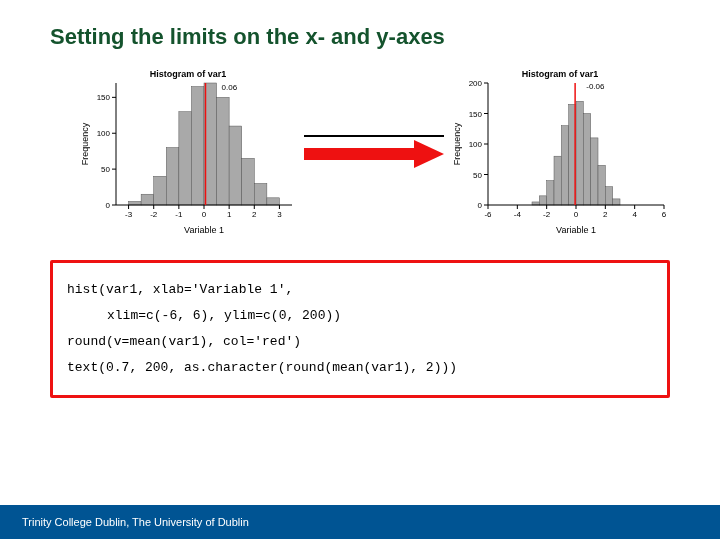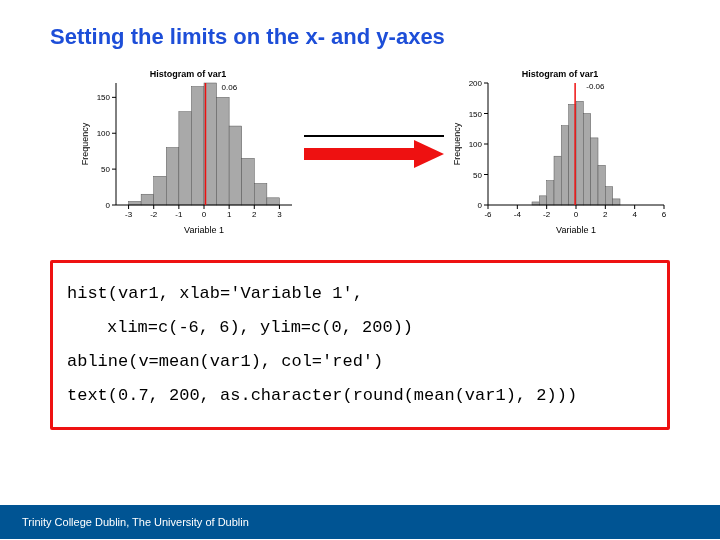--- a/index.html
+++ b/index.html
@@ -1,22 +1,22 @@
 <!DOCTYPE html>
 <html><head>
 <meta charset="utf-8">
 <style>
   * { box-sizing: border-box; margin: 0; padding: 0; }
   body { width: 720px; height: 540px; font-family: Arial, sans-serif; background: #fff; position: relative; }
   .slide { width: 720px; height: 540px; position: relative; padding: 24px 50px 0 50px; }
-  .title { font-size: 22px; font-weight: bold; color: #1d4ed8; margin-bottom: 12px; }
+  .title { font-size: 22px; font-weight: bold; color: #14532d; margin-bottom: 12px; }
   .charts-row { display: flex; align-items: center; justify-content: flex-end; height: 180px; }
   .chart-svg { display: block; }
   .arrow-wrap { flex: 0 0 auto; padding: 0 6px; }
-  .code-box { margin-top: 18px; border: 3px solid #e11; border-radius: 2px; padding: 14px 14px; font-family: "Courier New", monospace; font-size: 17px; line-height: 2.0; color: #000; }
+  .code-box { margin-top: 18px; border: 3px solid #e11; border-radius: 2px; padding: 14px 14px; font-family: "Courier New", monospace; font-size: 13px; line-height: 2.0; color: #000; }
   .code-line { white-space: pre; }
   .indent { padding-left: 40px; }
   .footer { position: absolute; left: 0; bottom: 1px; width: 100%; height: 34px; background: #005493; color: #fff; font-size: 11px; display: flex; align-items: center; padding-left: 22px; }
 </style>
 </head>
 <body>
 
 <div class="slide">
   <div class="title">Setting the limits on the x- and y-axes</div>
 
@@ -116,20 +116,20 @@
         <text x="126" y="166" text-anchor="middle" font-size="9" font-family="Arial">Variable 1</text>
         <text x="0" y="0" text-anchor="middle" font-size="9" font-family="Arial" transform="translate(10 77) rotate(-90)">Frequency</text>
         <line x1="125.12" y1="16" x2="125.12" y2="138" stroke="#e11" stroke-width="1.5"></line>
         <text x="136.26666666666665" y="22" font-size="8" font-family="Arial">-0.06</text>
       </svg>
   </div>
 
   <div class="code-box">
     <div class="code-line">hist(var1, xlab='Variable 1',</div>
     <div class="code-line indent">xlim=c(-6, 6), ylim=c(0, 200))</div>
-    <div class="code-line">abline(v=mean(var1), col='red')</div>
+    <div class="code-line">round(v=mean(var1), col='red')</div>
     <div class="code-line">text(0.7, 200, as.character(round(mean(var1), 2)))</div>
   </div>
 </div>
 
 <div class="footer">
   <span>Trinity College Dublin, The University of Dublin</span>
 </div>
 
 </body></html>

